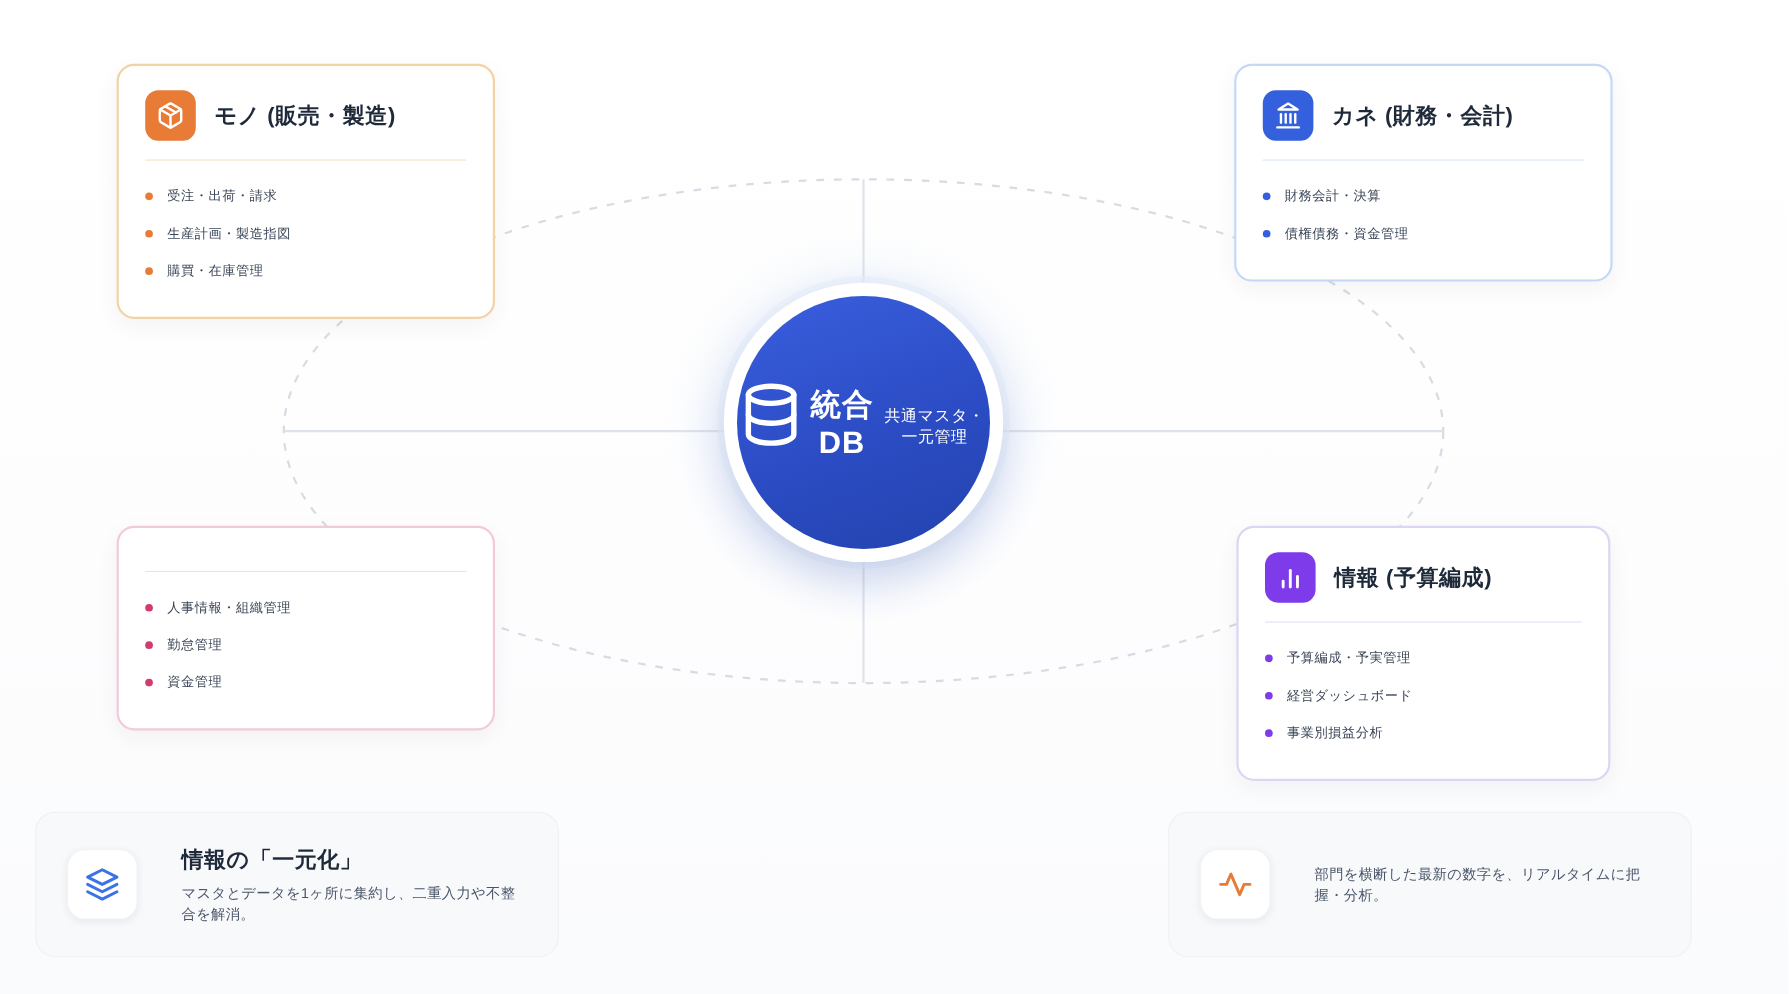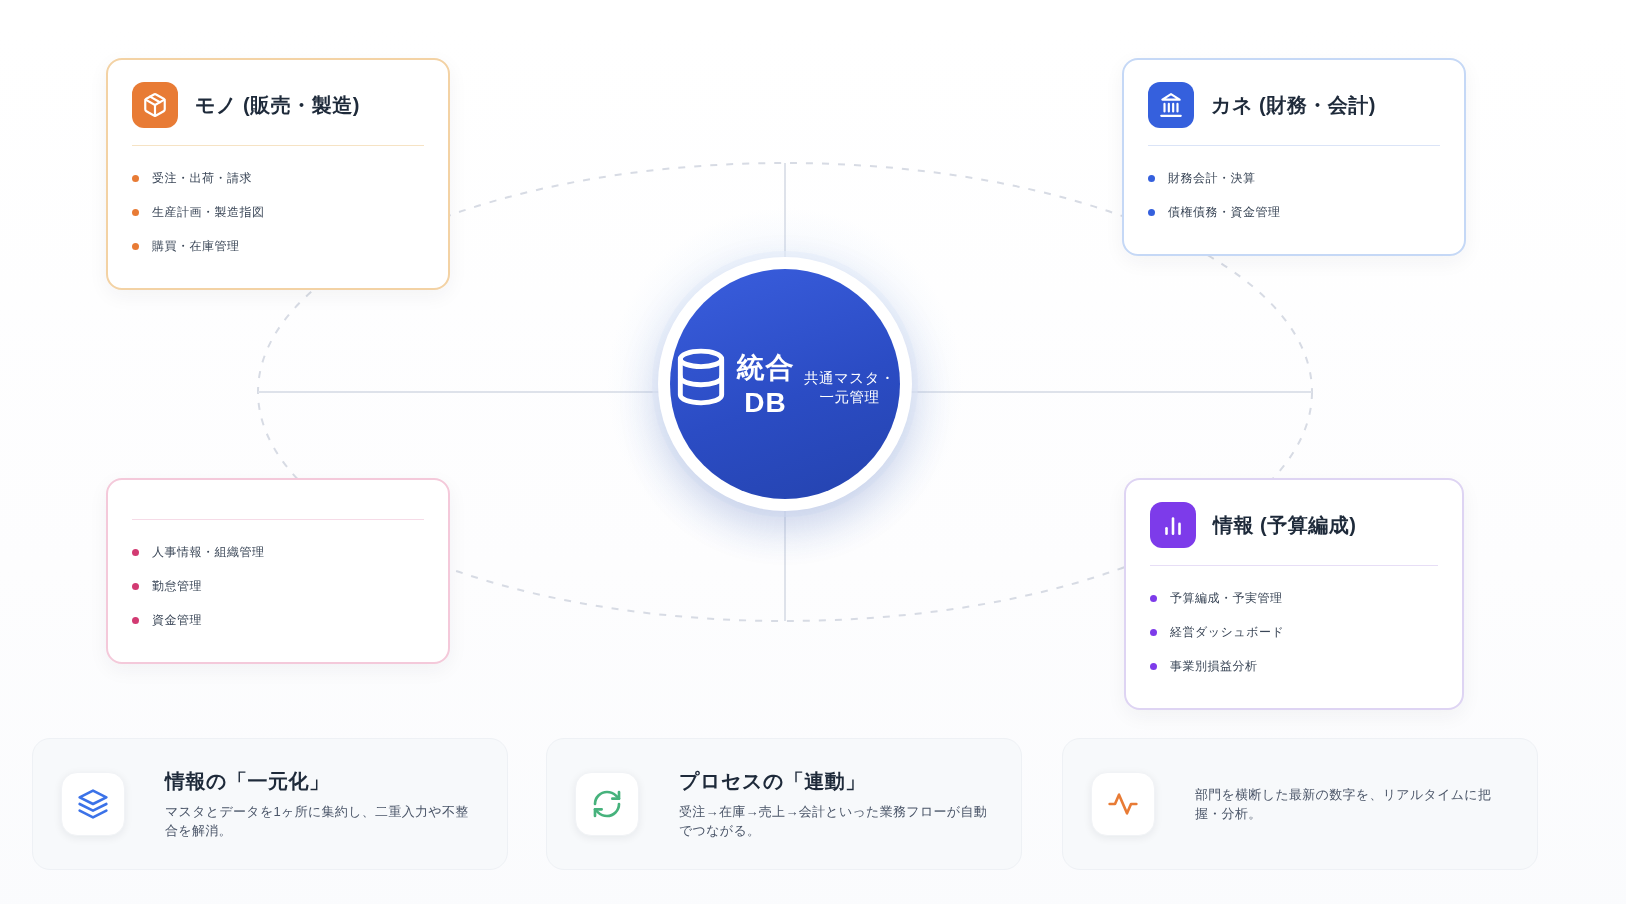--- a/index.html
+++ b/index.html
@@ -248,34 +248,20 @@
         <polyline points="2 12 12 17 22 12"></polyline>
         <polyline points="2 17 12 22 22 17"></polyline>
       </svg>
     </div>
     <div>
       <div class="ftitle">情報の「一元化」</div>
       <div class="fdesc">マスタとデータを1ヶ所に集約し、二重入力や不整合を解消。</div>
     </div>
   </div>
 
-  <div class="fcard f2">
-    <div class="ficon">
-      <svg width="32" height="32" viewBox="0 0 24 24" fill="none" stroke="currentColor" stroke-width="2" stroke-linecap="round" stroke-linejoin="round">
-        <path d="M3 12a9 9 0 0 1 9-9 9.75 9.75 0 0 1 6.74 2.74L21 8"></path>
-        <path d="M21 3v5h-5"></path>
-        <path d="M21 12a9 9 0 0 1-9 9 9.75 9.75 0 0 1-6.74-2.74L3 16"></path>
-        <path d="M3 21v-5h5"></path>
-      </svg>
-    </div>
-    <div>
-      <div class="ftitle">プロセスの「連動」</div>
-      <div class="fdesc">受注→在庫→売上→会計といった業務フローが自動でつながる。</div>
-    </div>
-  </div>
 
   <div class="fcard f3">
     <div class="ficon">
       <svg width="32" height="32" viewBox="0 0 24 24" fill="none" stroke="currentColor" stroke-width="2" stroke-linecap="round" stroke-linejoin="round">
         <path d="M22 12h-4l-3 7L9 5l-3 7H2"></path>
       </svg>
     </div>
     <div>
       <div class="fdesc">部門を横断した最新の数字を、リアルタイムに把握・分析。</div>
     </div>

